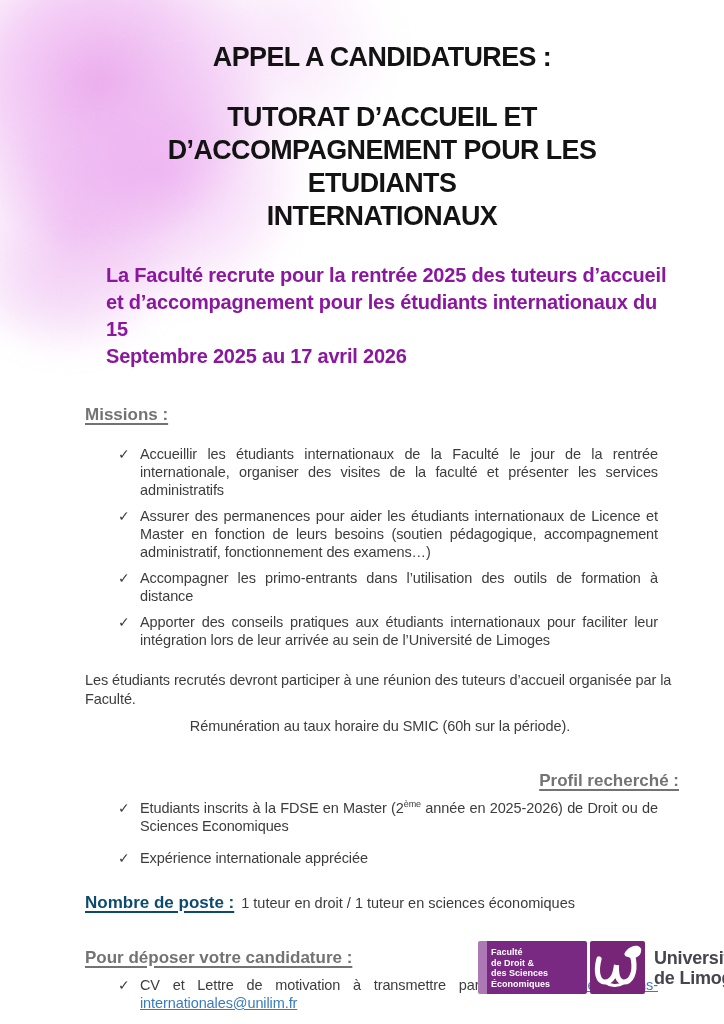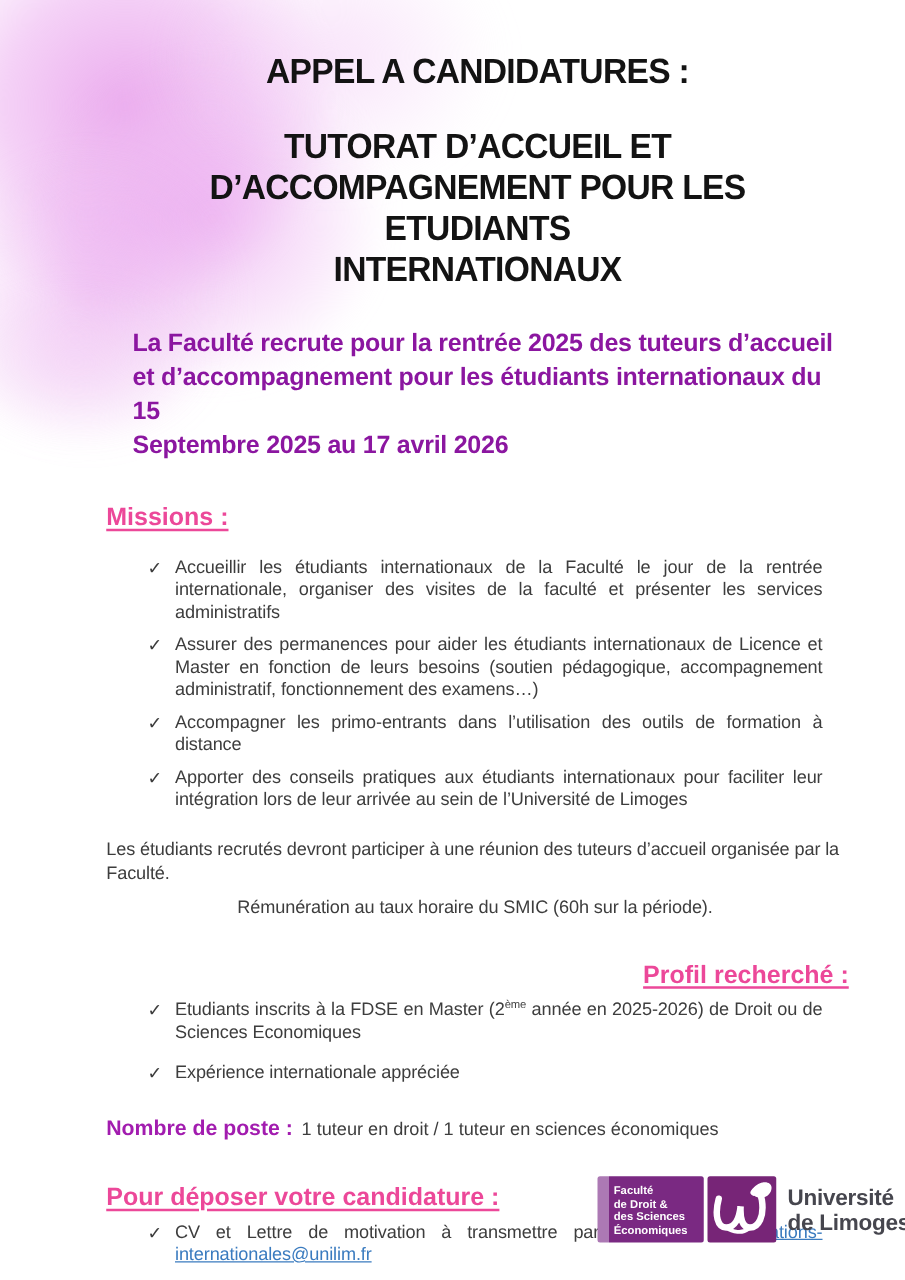--- a/index.html
+++ b/index.html
@@ -47,21 +47,21 @@
   }
 
   .intro {
     margin: 30px 0 0 21px;
     font-size: 20px; line-height: 27px; font-weight: 700;
     color: #8B16A0; letter-spacing: -0.2px;
   }
 
   h3.section {
     margin-top: 34px;
-    font-size: 20px; line-height: 21px; font-weight: 700; color: #ec4899;
+    font-size: 17px; line-height: 21px; font-weight: 700; color: #737373;
     text-decoration: underline; text-underline-offset: 3px; text-decoration-thickness: 1.6px;
   }
 
   ul.checklist { list-style: none; margin: 20px 0 0 33px; padding: 0; }
   ul.checklist li {
     position: relative; padding-left: 22px; margin-bottom: 8px;
     font-size: 14.5px; line-height: 18px; letter-spacing: -0.1px;
     text-align: justify; max-width: 540px; color: #3d3d3d;
   }
   ul.checklist li .check { position: absolute; left: 0; top: 0; font-size: 14px; color: #3d3d3d; }
@@ -70,32 +70,32 @@
   .para + .para { margin-top: 8px; text-align: center; }
   .gap-profil { margin-top: 25px; text-align: right; }
   .gap-poste { margin-top: 26px; }
   .gap-cand { margin-top: 32px; }
 
   ul.spread li { margin-bottom: 14px; }
   ul.tight { margin-top: 8px; }
 
   .poste-line { font-size: 14.5px; line-height: 20px; }
   .poste-line .inline-heading {
-    font-size: 17px; font-weight: 700; color: #a21caf;
-    text-underline-offset: 3px; text-decoration-thickness: 1.6px;
+    font-size: 17px; font-weight: 700; color: #0c4a6e;
+    text-decoration: underline; text-underline-offset: 3px; text-decoration-thickness: 1.6px;
     margin-right: 7px;
   }
 
   .email-link { color: #3A7BBF; text-decoration: underline; cursor: pointer; }
   sup { font-size: 9px; line-height: 0; }
 
   
   .logo-row { position: absolute; left: 478px; top: 941px; z-index: 1; display: flex; align-items: center; }
   .fdse-box {
-    width: 85px; height: 53px; border-radius: 2px;
+    width: 109px; height: 53px; border-radius: 2px;
     background: linear-gradient(90deg, #AC79B4 0 9px, #7A2982 9px);
     color: #ffffff; font-size: 9px; font-weight: 700; line-height: 10.5px;
     padding: 6px 4px 0 13px; letter-spacing: 0;
   }
   .ul-square {
     width: 55px; height: 53px; margin-left: 3px; border-radius: 2px;
     background: #772577; display: flex; align-items: center; justify-content: center;
     overflow: visible;
   }
   .ul-name {

